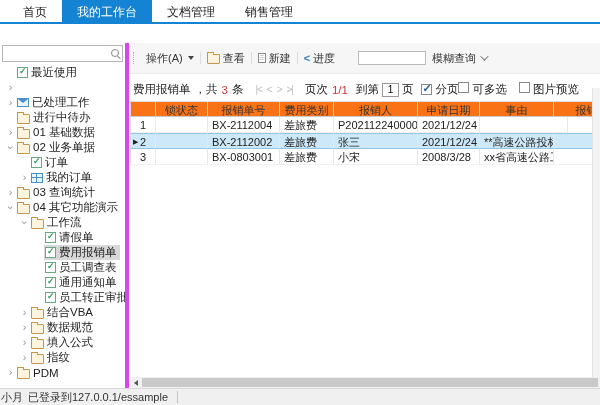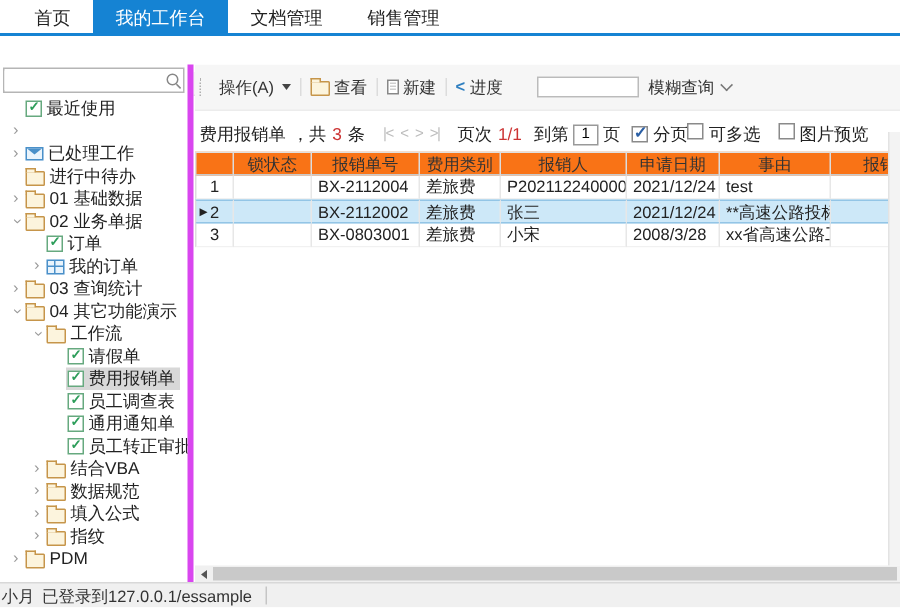--- a/index.html
+++ b/index.html
@@ -382,21 +382,20 @@
         <div class="th c-reason">事由</div>
         <div class="th c-amount">报销金额</div>
       </div>
       <div class="tr">
         <div class="td c-num"><span>1</span></div>
         <div class="td c-lock"></div>
         <div class="td c-no">BX-2112004</div>
         <div class="td c-cat">差旅费</div>
         <div class="td c-person">P20211224000001</div>
         <div class="td c-date">2021/12/24</div>
-        <div class="td c-reason">test</div>
         <div class="td c-amount"></div>
       </div>
       <div class="tr sel">
         <div class="td c-num"><span class="row-marker">▶</span><span>2</span></div>
         <div class="td c-lock"></div>
         <div class="td c-no">BX-2112002</div>
         <div class="td c-cat">差旅费</div>
         <div class="td c-person">张三</div>
         <div class="td c-date">2021/12/24</div>
         <div class="td c-reason">**高速公路投标</div>

